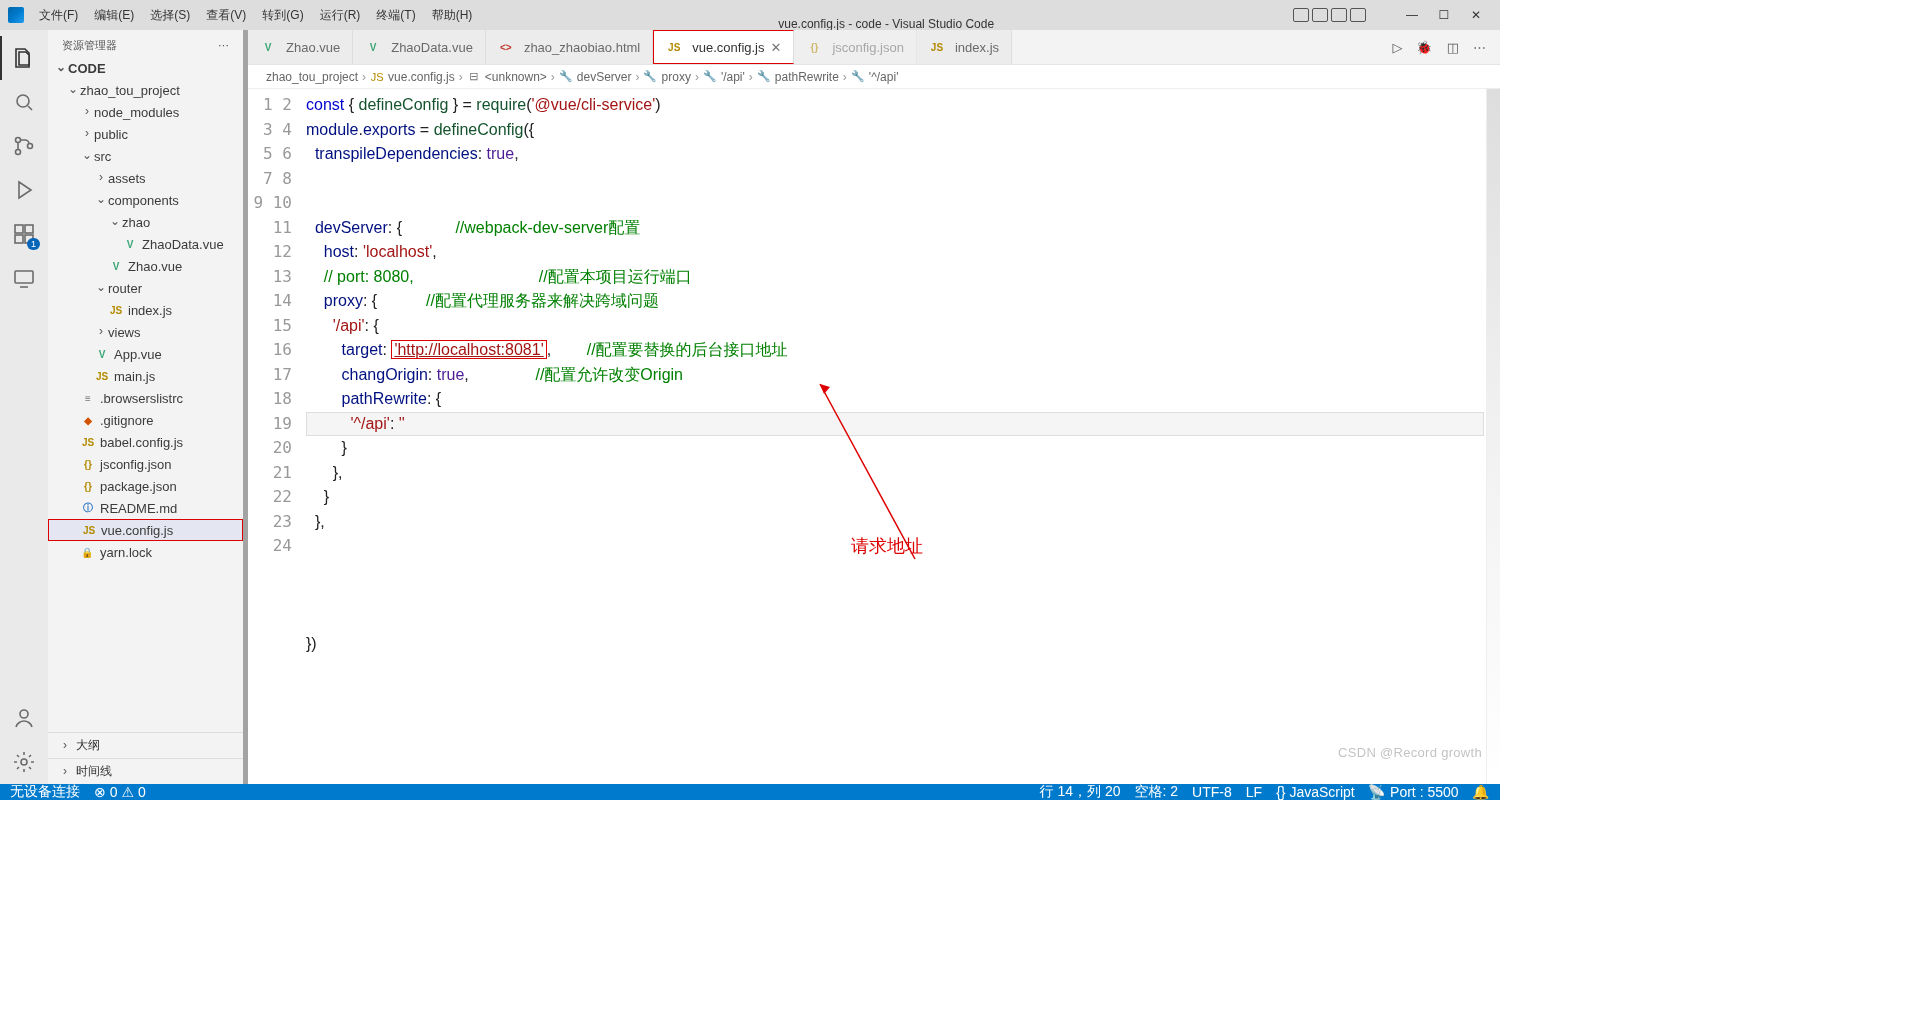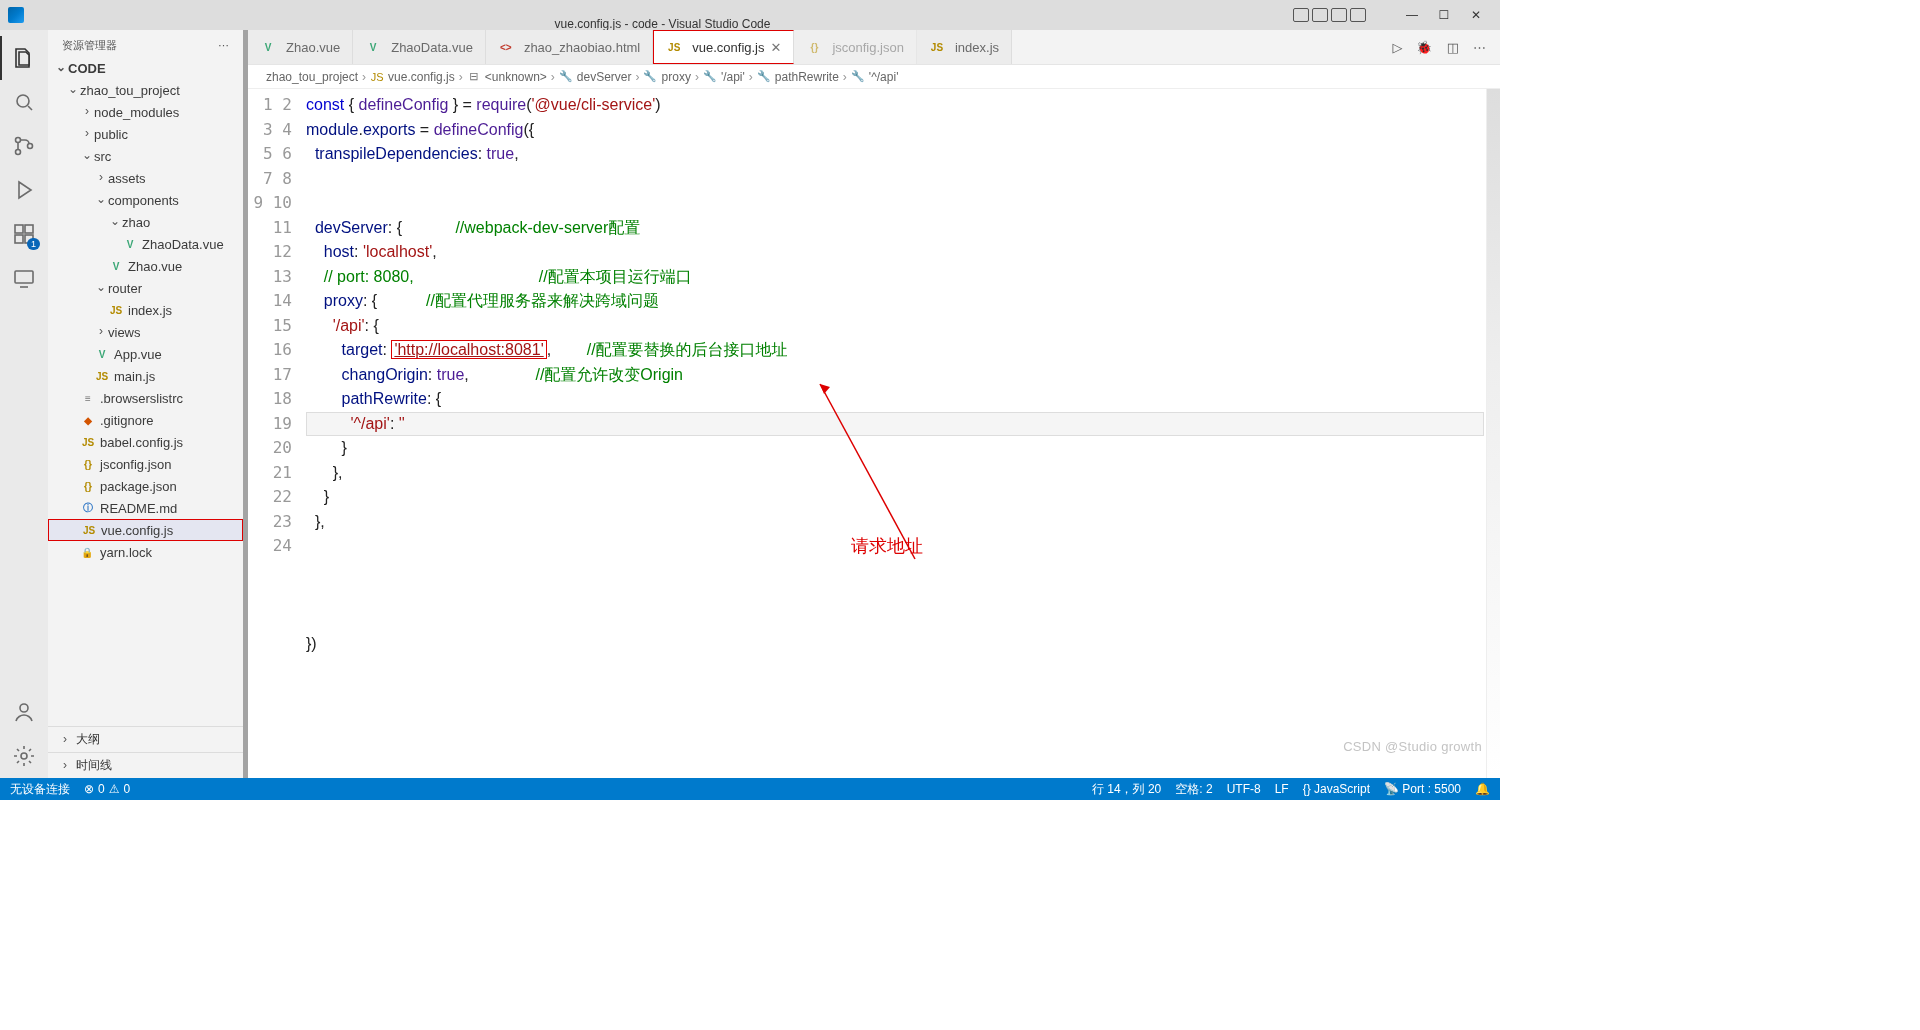--- a/index.html
+++ b/index.html
@@ -54,42 +54,52 @@
 .breadcrumb { height: 24px; display: flex; align-items: center; padding: 0 18px; font-size: 12px; color: #666; gap: 4px; border-bottom: 1px solid #eee; }
 .breadcrumb .bc { display: flex; align-items: center; gap: 4px; }
 .breadcrumb .sep { color: #999; }
 .bc-ic { width: 14px; height: 14px; display: inline-flex; align-items: center; justify-content: center; font-size: 11px; }
 
 .code-wrap { flex: 1; display: flex; overflow: hidden; position: relative; }
 .gutter { width: 58px; text-align: right; padding: 4px 14px 0 0; background: #fff; color: #999; font-family: Consolas, monospace; font-size: 16px; line-height: 24.5px; }
 .code { flex: 1; padding: 4px 0 0 0; font-family: Consolas, monospace; font-size: 16px; line-height: 24.5px; white-space: pre; color: #222; position: relative; }
 .minimap { width: 14px; background: linear-gradient(#ddd, #eee 40%, #fff); border-left: 1px solid #eee; }
 .kw { color: #0000d0; }
-.fn { color: #4c1d95; }
+.fn { color: #14532d; }
 .str { color: #a31515; }
 .com { color: #008000; }
 .prop { color: #001080; }
 .bool { color: #4c1d95; }
 .line-hl { background: #f5f5f5; box-shadow: inset 0 0 0 1px #ddd; display: inline-block; width: calc(100% - 2px); }
 .redbox2 { border: 1.5px solid #d00; padding: 0 2px; }
 .underline { text-decoration: underline; }
 .annot-text { position: absolute; color: #d00; font-family: "Microsoft YaHei"; font-size: 18px; }
 .arrow { position: absolute; }
 .arrow svg { overflow: visible; }
 
-.statusbar { height: 22px; background: #007ACC; color: #fff; display: flex; align-items: center; font-size: 12px; padding: 0 10px; gap: 14px; }
+.statusbar { height: 16px; background: #007ACC; color: #fff; display: flex; align-items: center; font-size: 14px; padding: 0 10px; gap: 14px; }
 .statusbar .right { margin-left: auto; display: flex; align-items: center; gap: 14px; }
 .statusbar .err { display: flex; align-items: center; gap: 4px; }
 .wm { position: absolute; right: 18px; bottom: 24px; color: #aaa; font-size: 13px; opacity: .7; letter-spacing: .3px; pointer-events: none; }
 </style>
 </head>
 <body>
 
 <div class="titlebar">
   <div class="vscode-icon"></div>
+  <div class="menubar">
+    <span>文件(F)</span>
+    <span>编辑(E)</span>
+    <span>选择(S)</span>
+    <span>查看(V)</span>
+    <span>转到(G)</span>
+    <span>运行(R)</span>
+    <span>终端(T)</span>
+    <span>帮助(H)</span>
+  </div>
   <div class="title-center">vue.config.js - code - Visual Studio Code</div>
   <div class="title-right">
     <div class="layout-icons">
       <div class="ico"></div>
         <div class="ico"></div>
         <div class="ico"></div>
         <div class="ico"></div>
     </div>
     <div class="window-controls">
       <span>—</span>
@@ -393,21 +403,21 @@
 
         <div class="arrow" style="left:470px;top:270px">
           <svg width="120" height="190">
               <line x1="0" y1="0" x2="95" y2="175" stroke="#d00" stroke-width="1.5"></line>
               <polygon points="0,0 10,3 4,10" fill="#d00"></polygon>
             </svg>
         </div>
         <div class="annot-text" style="left:545px;top:445px">请求地址</div>
       </div>
       <div class="minimap"></div>
-      <div class="wm">CSDN @Studio growth</div>
+      <div class="wm">CSDN @Record growth</div>
     </div>
   </div>
 </div>
 
 <div class="statusbar">
   <span>无设备连接</span>
   <span class="err">⊗<span>0</span> ⚠<span>0</span></span>
   <div class="right">
     <span>行 14，列 20</span>
     <span>空格: 2</span>

